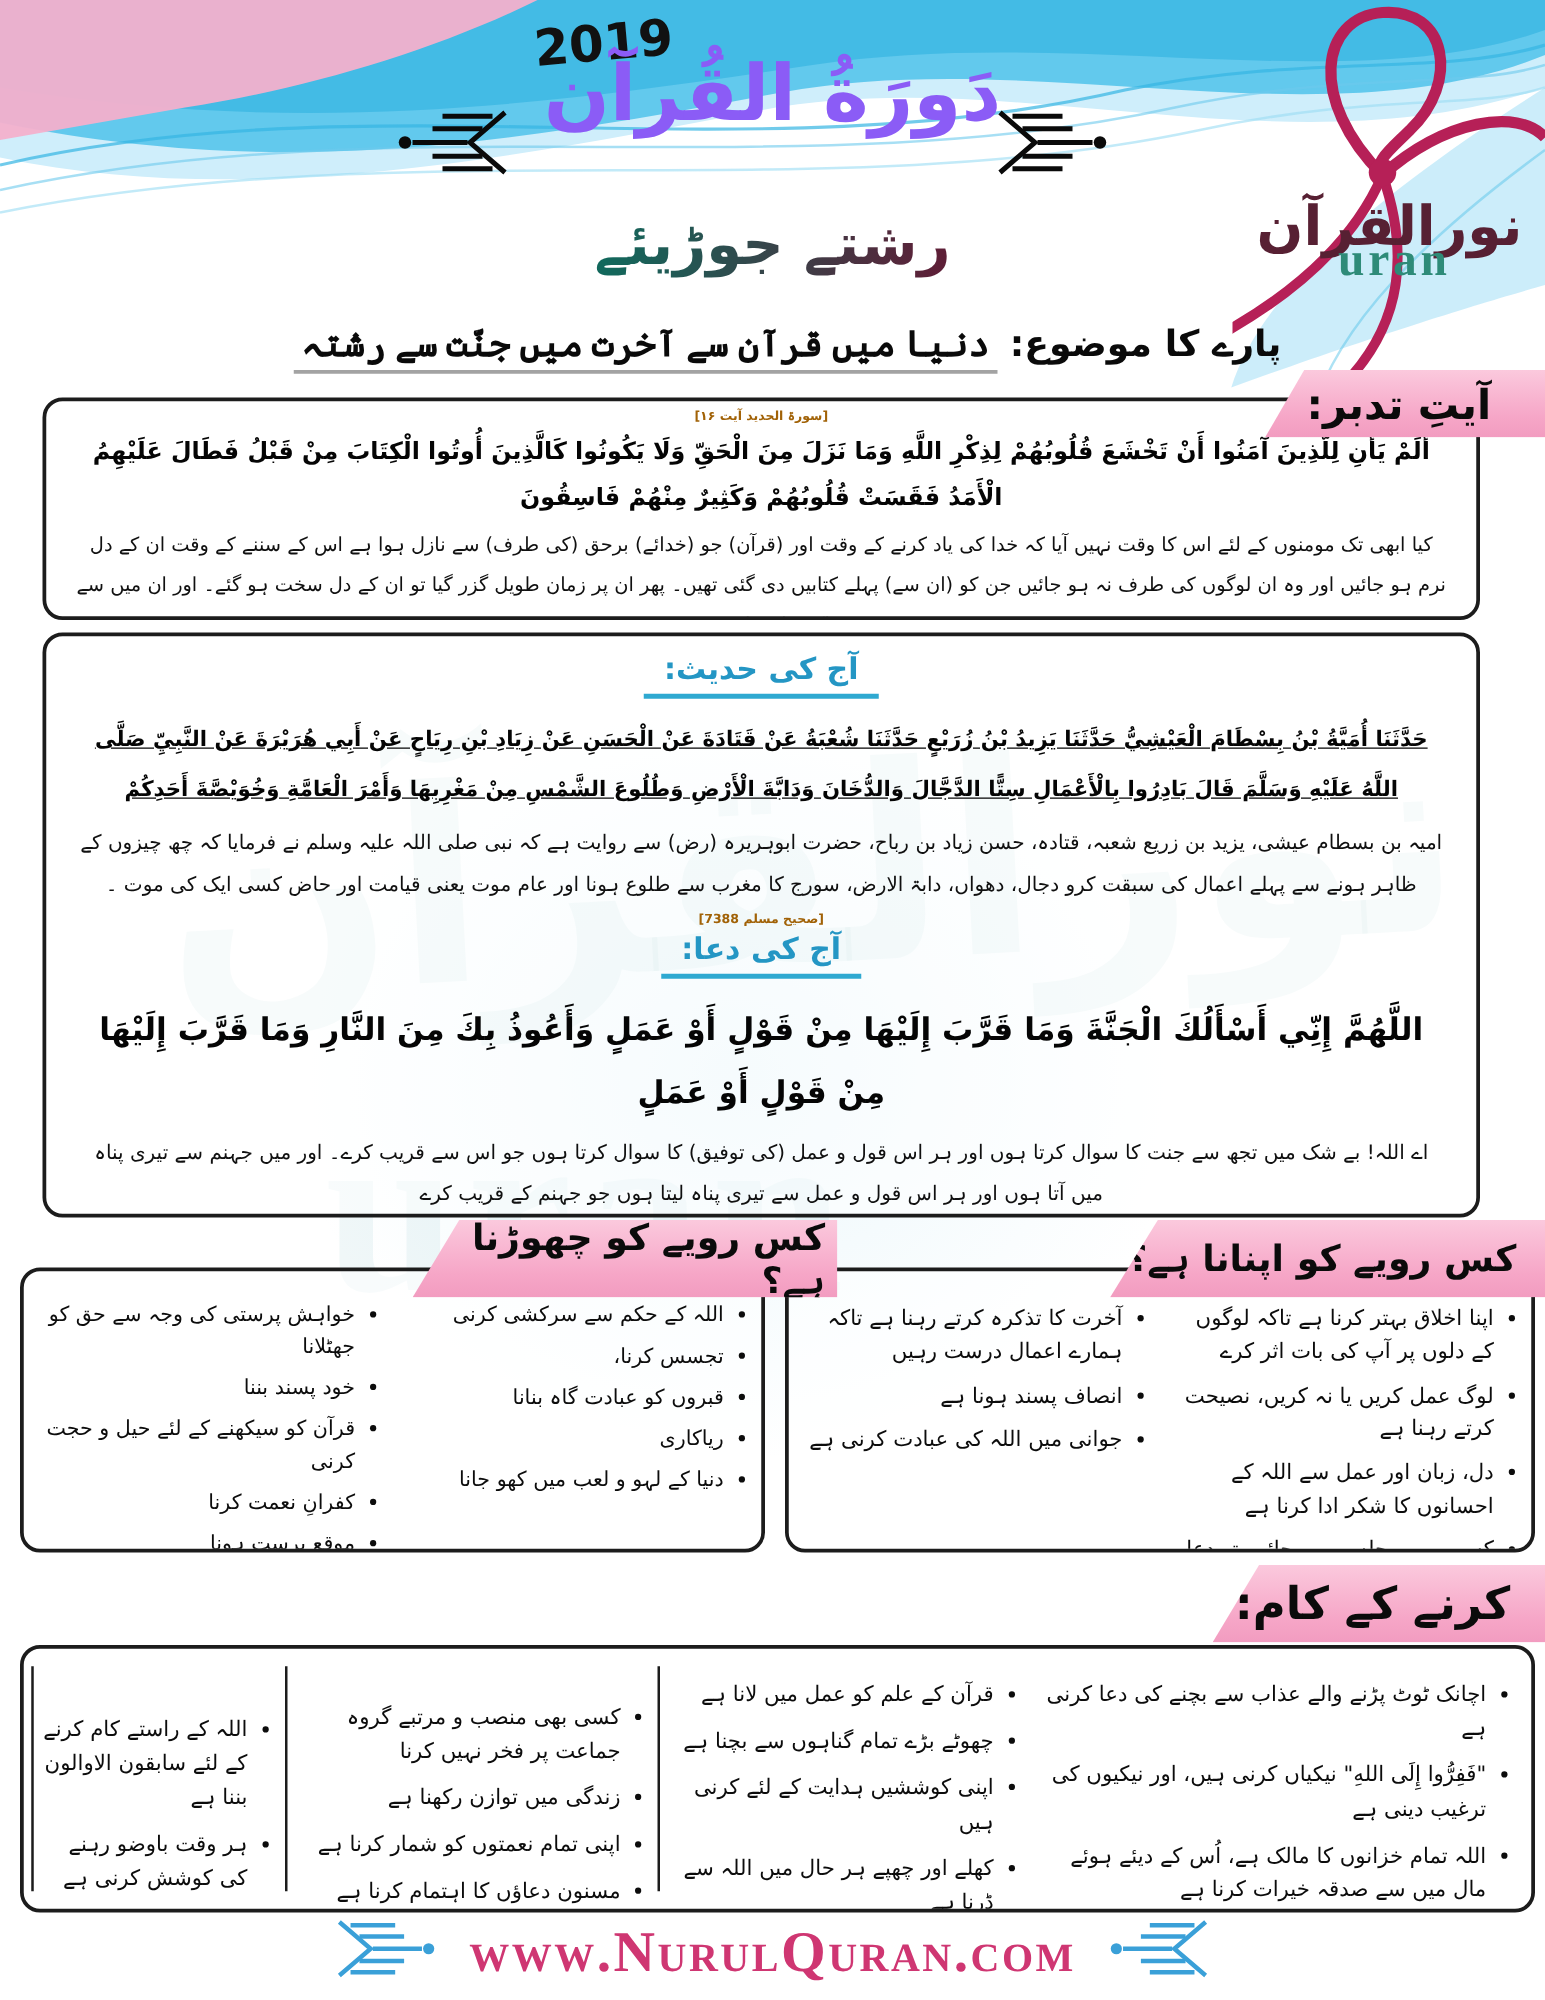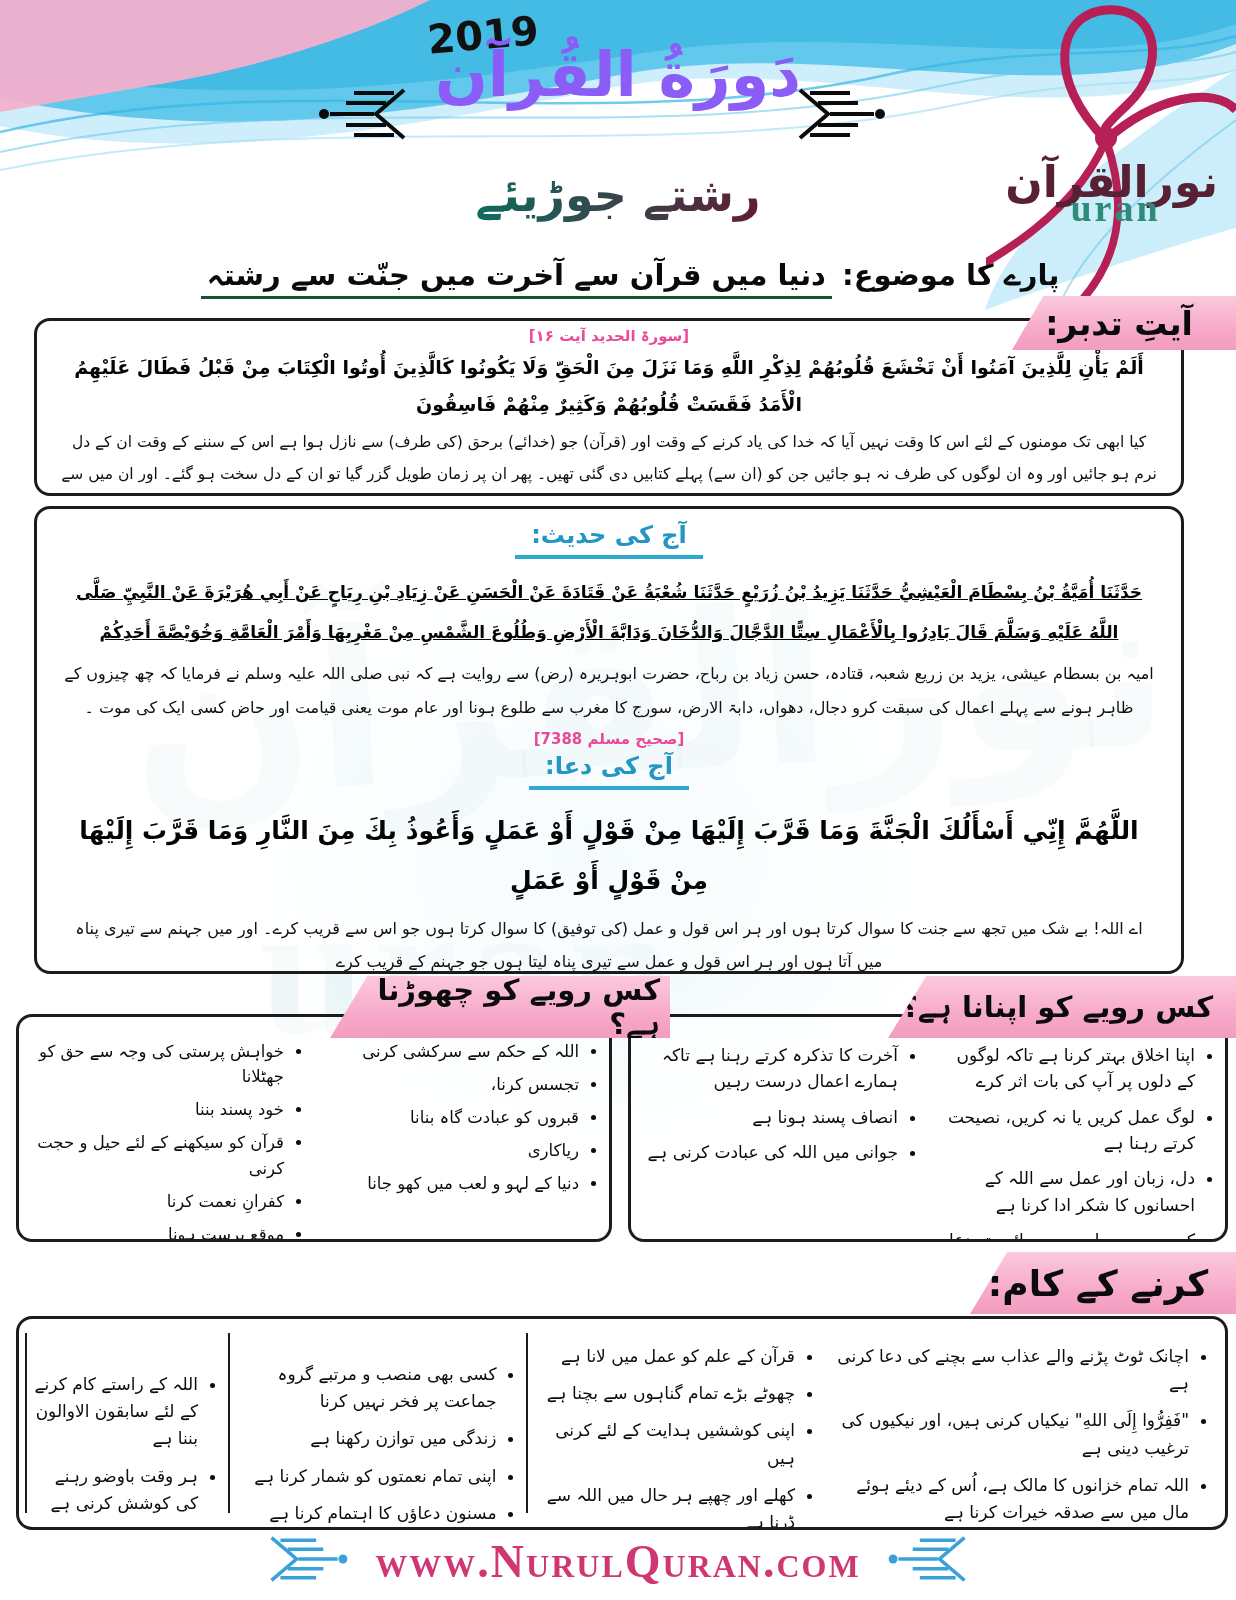--- a/index.html
+++ b/index.html
@@ -22,35 +22,35 @@
   .speed{position:absolute;z-index:2;color:#0a0a0a;}
   .speed.left{left:318px;top:86px;}
   .speed.right{left:798px;top:86px;transform:scaleX(-1);}
   .meta{position:absolute;left:26px;width:345px;text-align:right;z-index:2;white-space:nowrap;}
   .meta .lbl{font-size:30px;font-weight:bold;color:#0a0a0a;}
   .meta .val{font-size:24px;font-weight:bold;border-bottom:3px solid #111;padding:0 8px 2px 14px;}
   .meta-para{top:138px;}
   .meta-date{top:214px;}
   .meta-date .val{font-size:32px;color:#8a8a8a;font-weight:bold;}
   .topic{position:absolute;left:170px;top:258px;width:920px;text-align:center;font-size:29px;font-weight:bold;color:#0a0a0a;z-index:2;white-space:nowrap;}
-  .topic .val{border-bottom:3px solid #14532d;padding:0 6px 4px 6px;}
+  .topic .val{border-bottom:3px solid #a3a3a3;padding:0 6px 4px 6px;font-family:Liberation Serif, serif;}
   .logo{position:absolute;right:18px;top:158px;width:205px;text-align:center;z-index:2;}
   .logo .ar{font-size:44px;font-weight:bold;color:#572033;line-height:1.1;}
   .logo .en{font-family:"Liberation Serif",serif;font-size:38px;font-weight:bold;color:#2e8b78;letter-spacing:3px;margin-top:-20px;direction:ltr;}
 
   
   .banner{position:absolute;z-index:3;display:flex;align-items:center;justify-content:center;
     background:linear-gradient(180deg,#fbc9dd 0%,#f6a6c7 70%,#f29cc0 100%);
     color:#0b0b0b;font-weight:bold;clip-path:polygon(0 100%,14% 0,100% 0,100% 100%);padding-right:10px;}
   .banner.mid{clip-path:polygon(0 100%,11% 0,100% 0,100% 100%);}
   .box{position:absolute;z-index:2;border:3px solid #1c1c1c;border-radius:16px;background:rgba(255,255,255,.55);box-sizing:border-box;}
 
   .b-ayat{right:0;top:296px;width:214px;height:54px;font-size:33px;}
   .box-ayat{left:34px;top:318px;width:1150px;height:178px;text-align:center;padding:4px 14px;overflow:hidden;}
-  .ref{font-size:15px;font-weight:bold;color:#ec4899;text-align:center;margin:2px 0;}
+  .ref{font-size:10px;font-weight:bold;color:#a16207;text-align:center;margin:2px 0;}
   .arabic{font-weight:bold;color:#050505;text-align:center;direction:rtl;}
   .urdu{color:#101010;text-align:center;direction:rtl;}
   .box-ayat .arabic{font-size:19px;line-height:1.95;margin:4px 10px;}
   .box-ayat .urdu{font-size:15.5px;line-height:2.05;margin:2px 8px;}
 
   .box-hadith{left:34px;top:506px;width:1150px;height:468px;text-align:center;padding:10px 20px;overflow:hidden;}
   .blue-head{display:inline-block;color:#2496c4;font-size:24px;font-weight:bold;border-bottom:4px solid #2fa9d1;padding:0 16px 6px;margin:2px auto 6px;}
   .box-hadith .h-arabic{font-size:17px;line-height:2.35;margin:8px 6px 4px;text-decoration:underline;}
   .box-hadith .h-urdu{font-size:16px;line-height:2.15;margin:4px 4px;}
   .box-hadith .d-arabic{font-size:25px;line-height:2.0;margin:10px 2px 6px;}

